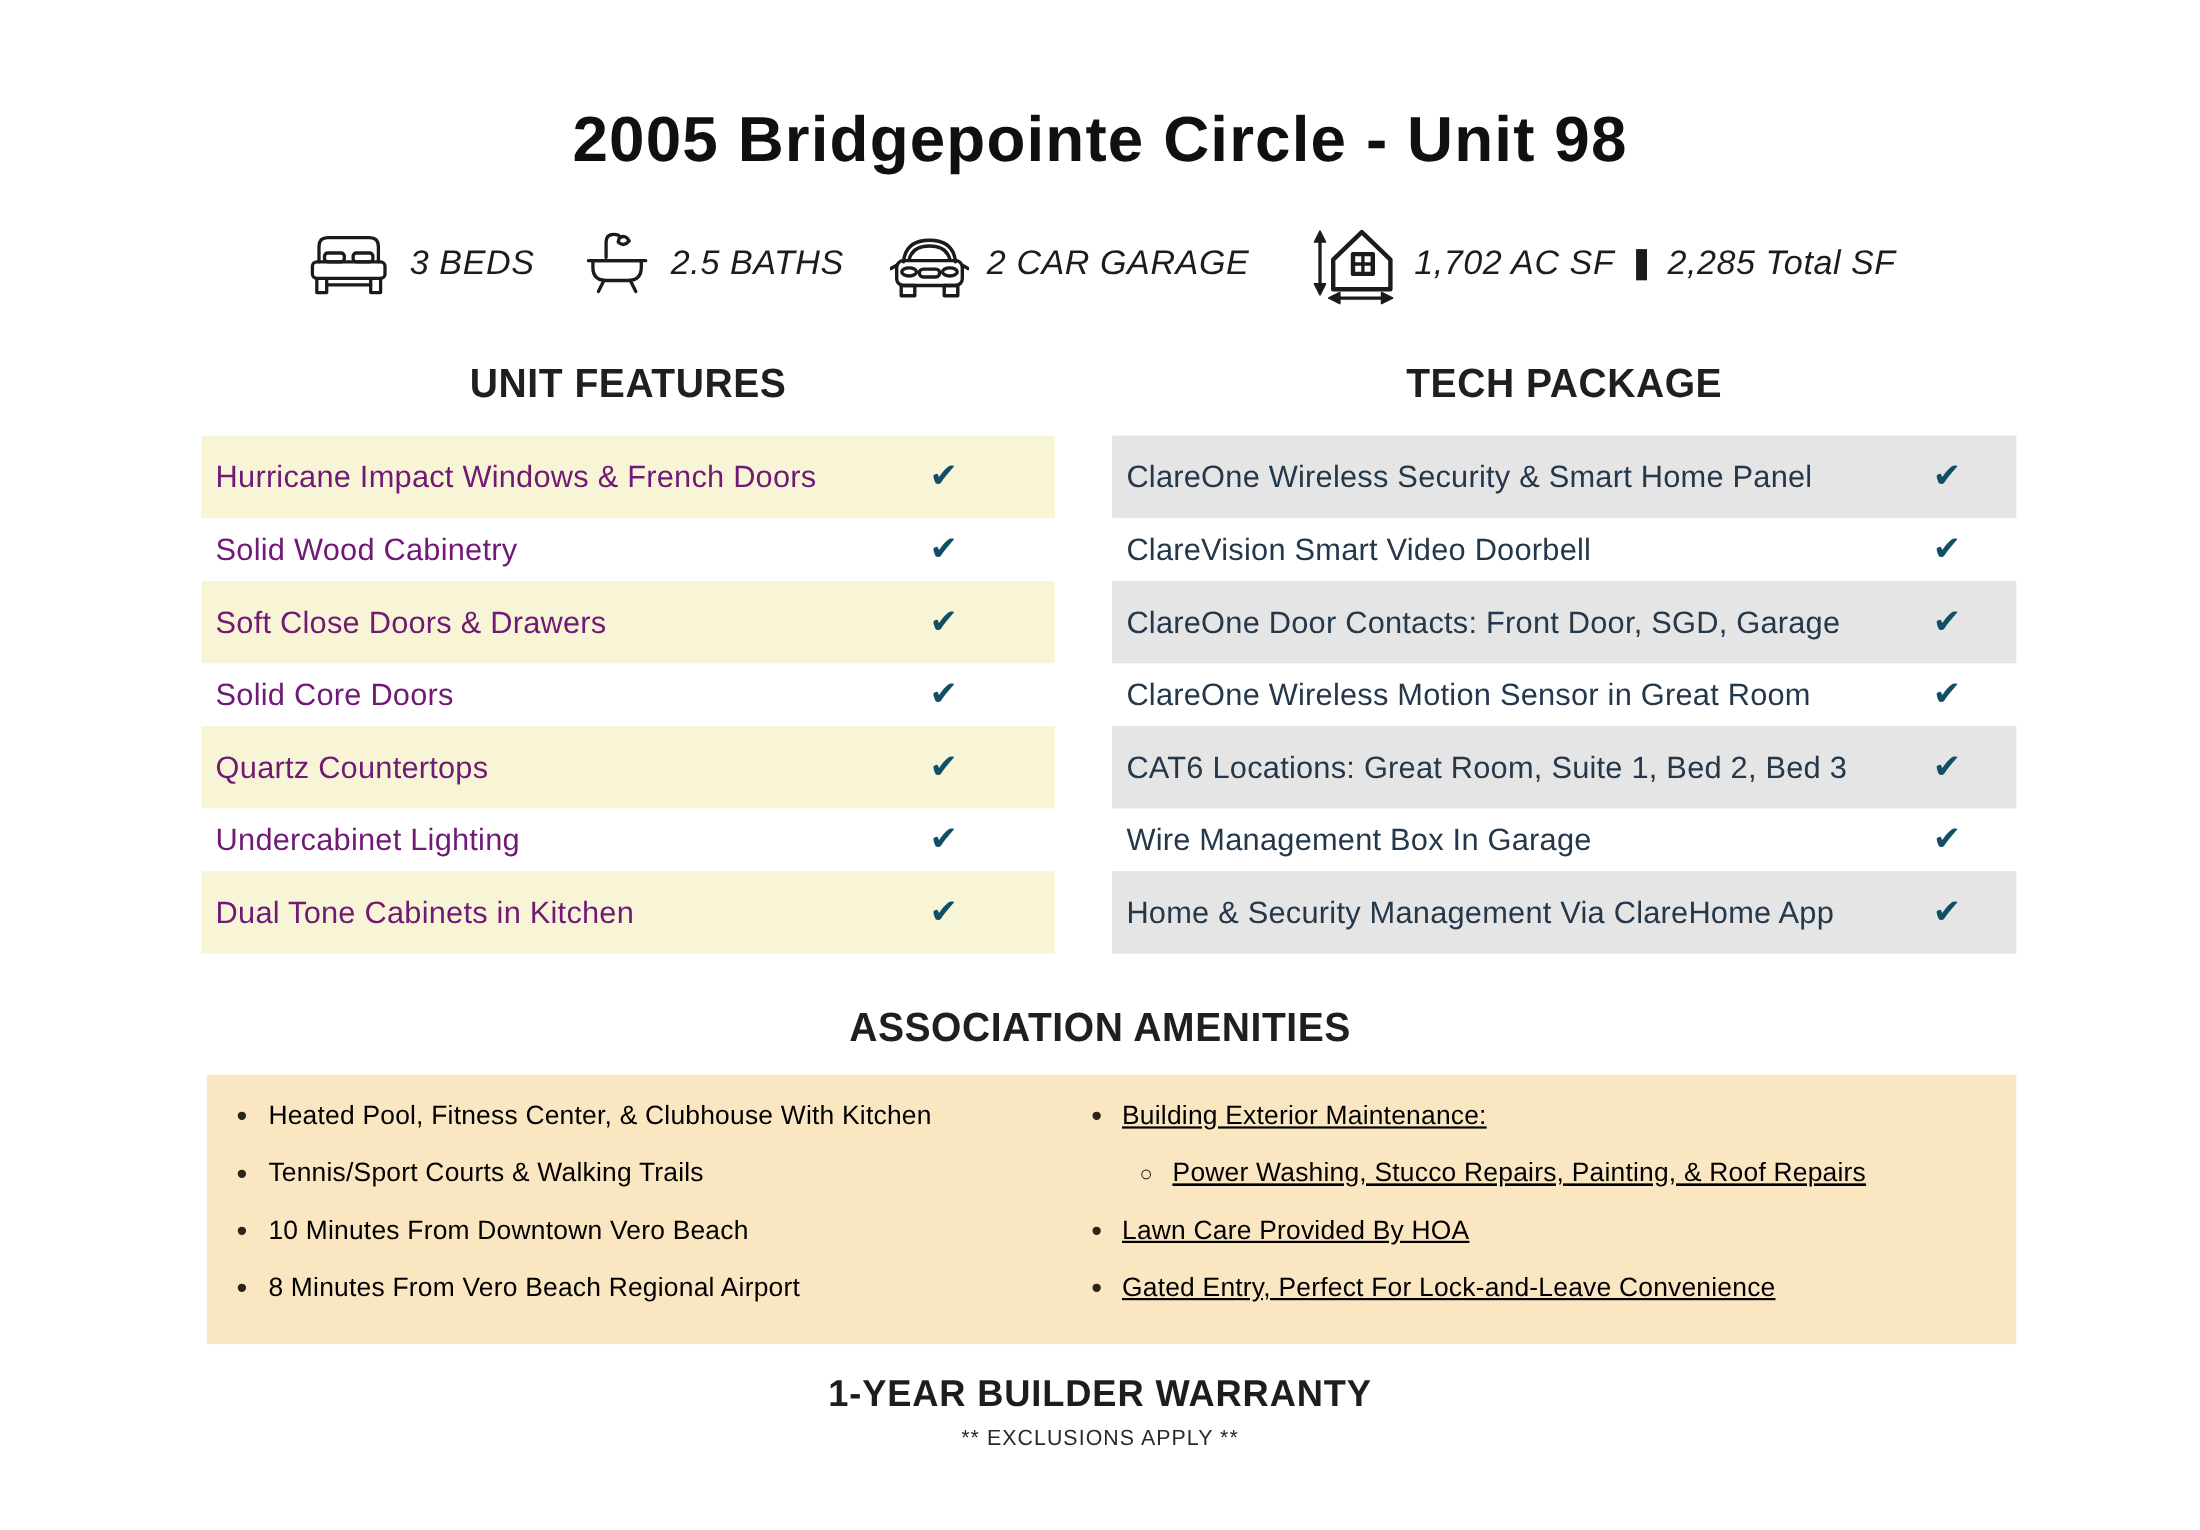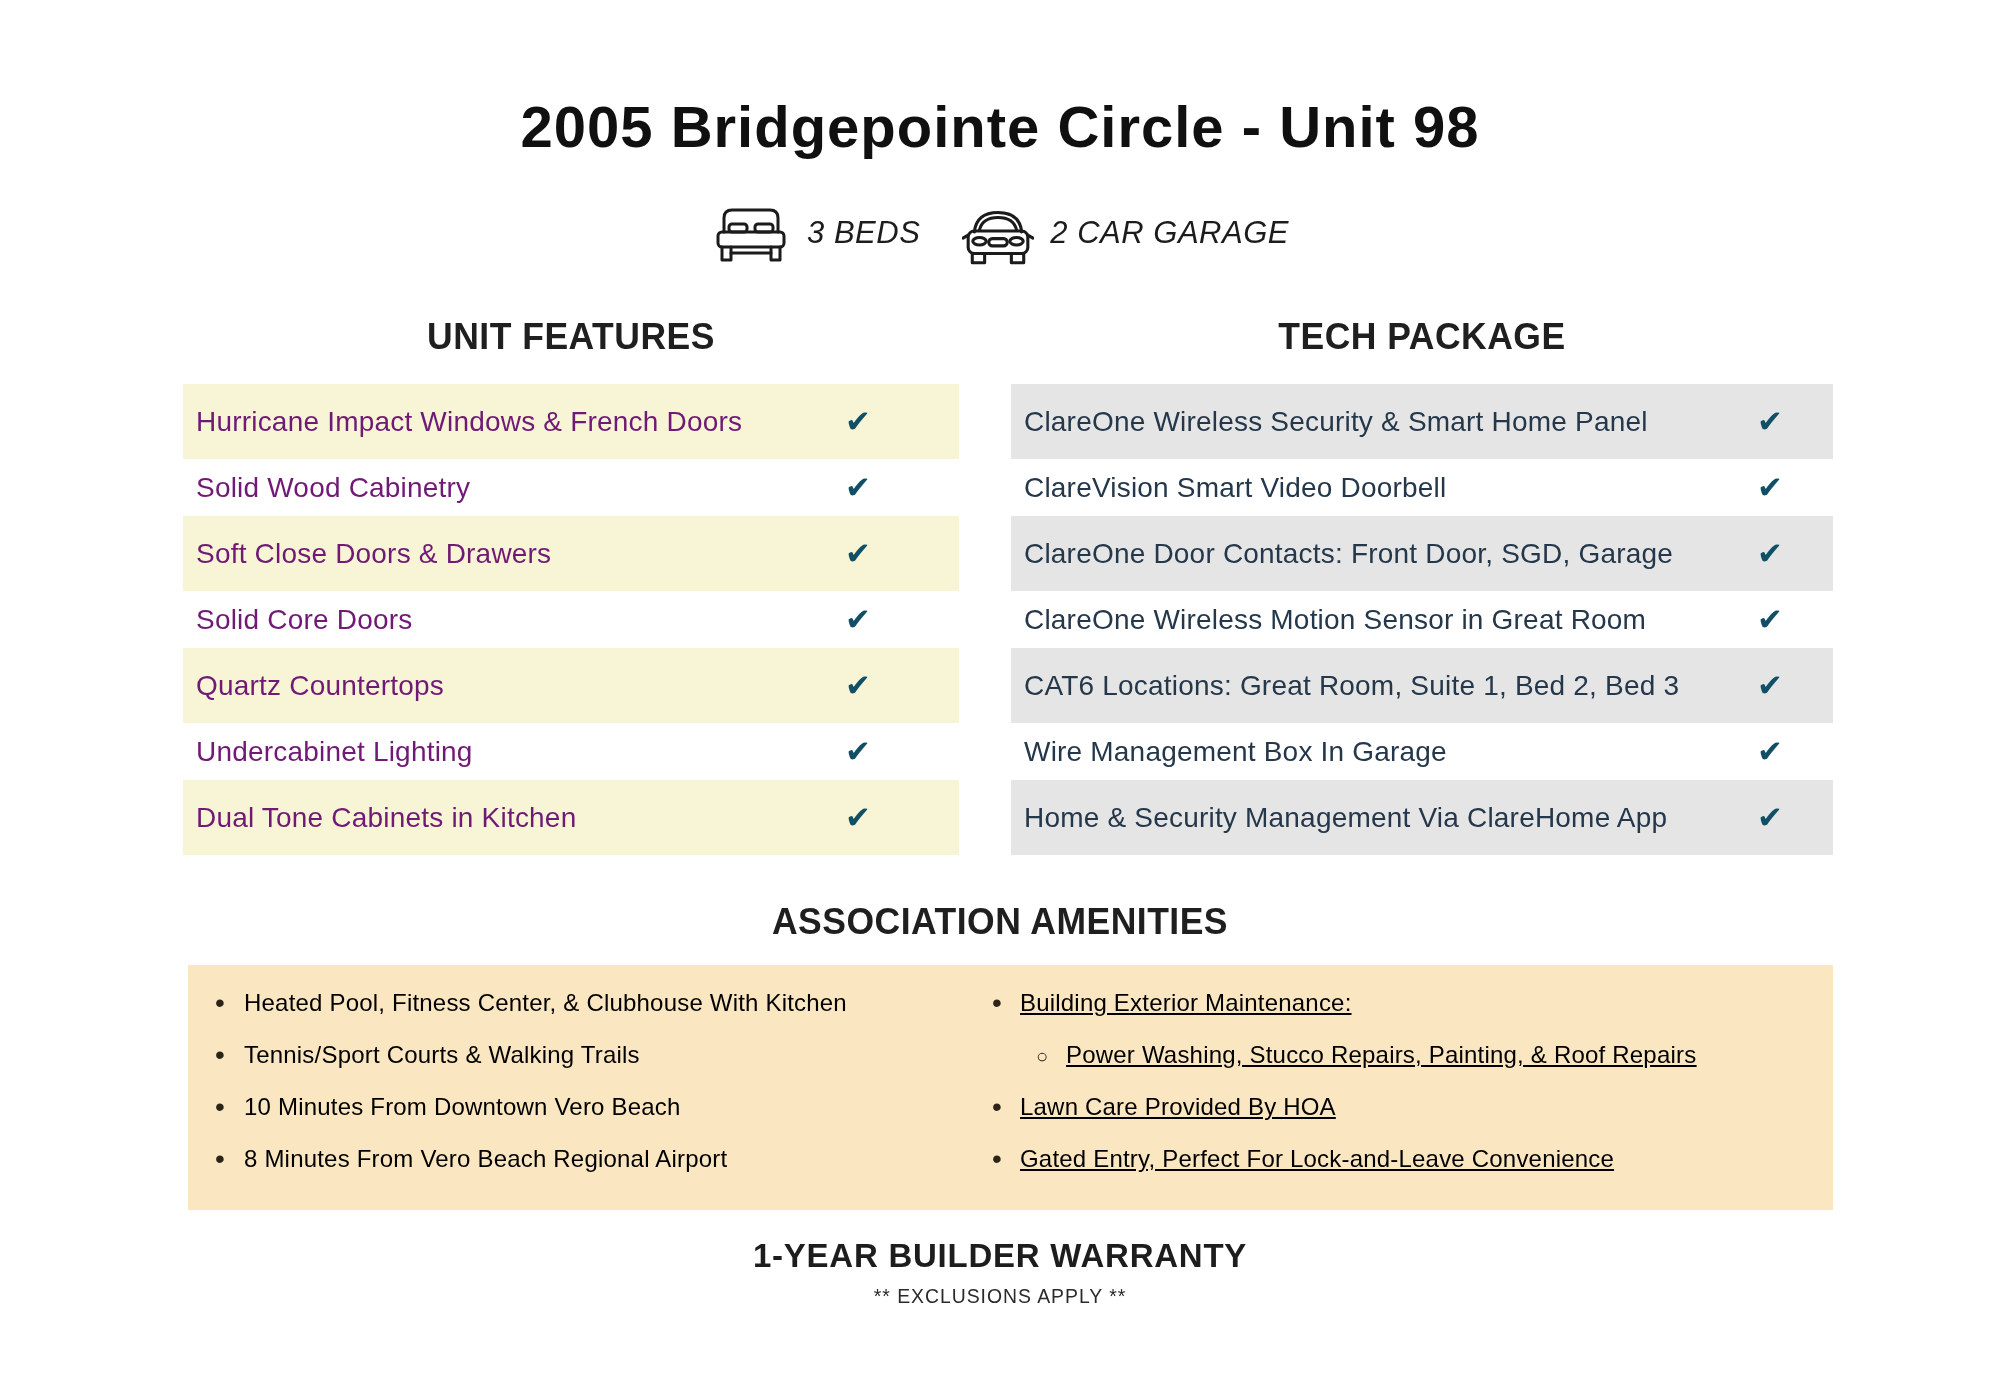--- a/index.html
+++ b/index.html
@@ -176,39 +176,72 @@
           <rect x="43" y="23" width="18" height="8" rx="3"></rect>
           <rect x="6" y="31" width="66" height="15" rx="4"></rect>
           <path d="M10 46 V59 H19 V46"></path>
           <path d="M59 46 V59 H68 V46"></path>
           <path d="M19 52 H59"></path>
         </svg>
       </span>
       <span class="stat-label">3 BEDS</span>
     </div>
 
+    <div class="stat">
+      <span class="icon">
+        <svg class="lineicon" width="66" height="64" viewBox="0 0 64 64">
+          <path d="M22 27 V13 Q22 6 29 6 Q34 6 35 9"></path>
+          <path d="M34 9 q6 -3 9 3 q-5 6 -10 1 z"></path>
+          <path d="M6 30 H58"></path>
+          <path d="M10 30 H54 V36 Q54 48 42 48 H22 Q10 48 10 36 Z"></path>
+          <path d="M20 48 L15 58"></path>
+          <path d="M44 48 L49 58"></path>
+        </svg>
+      </span>
+      <span class="stat-label">2.5 BATHS</span>
+    </div>
 
     <div class="stat">
       <span class="icon">
         <svg class="lineicon" width="72" height="66" viewBox="0 0 70 64">
           <path d="M12 31 Q14 12 35 12 Q56 12 58 31"></path>
           <path d="M17 29 Q20 17 35 17 Q50 17 53 29"></path>
           <rect x="6" y="30" width="58" height="22" rx="6"></rect>
           <path d="M6 34 L1 37"></path>
           <path d="M64 34 L69 37"></path>
           <ellipse cx="17" cy="40" rx="6.5" ry="3.6"></ellipse>
           <ellipse cx="53" cy="40" rx="6.5" ry="3.6"></ellipse>
           <rect x="26" y="37.5" width="18" height="7" rx="3.5"></rect>
           <rect x="10" y="52" width="12" height="9"></rect>
           <rect x="48" y="52" width="12" height="9"></rect>
         </svg>
       </span>
       <span class="stat-label">2 CAR GARAGE</span>
     </div>
 
+    <div class="stat">
+      <span class="icon">
+        <svg class="lineicon" width="92" height="78" viewBox="0 0 92 78" style="stroke-width:4;">
+          <path d="M34 36 L60 11 L86 36 V63 H34 Z"></path>
+          <rect x="52" y="31" width="18" height="18" style="stroke-width:4;"></rect>
+          <path d="M61 31 V49 M52 40 H70" style="stroke-width:3;"></path>
+          <path d="M22 19 V59" style="stroke-width:3;"></path>
+          <path d="M22 10 L17 20 H27 Z" fill="#1b1b1b" style="stroke-width:1.5;"></path>
+          <path d="M22 68 L17 58 H27 Z" fill="#1b1b1b" style="stroke-width:1.5;"></path>
+          <path d="M38 71 H80" style="stroke-width:3;"></path>
+          <path d="M30 71 L40 66 V76 Z" fill="#1b1b1b" style="stroke-width:1.5;"></path>
+          <path d="M88 71 L78 66 V76 Z" fill="#1b1b1b" style="stroke-width:1.5;"></path>
+        </svg>
+      </span>
+      <span class="sf-group">
+        <span class="stat-label">1,702 AC SF</span>
+        <span class="sf-divider">|</span>
+        <span class="stat-label">2,285 Total SF</span>
+      </span>
+    </div>
   </div>
 
   <div class="columns">
 
     <section class="col-left features">
       <h2 class="section-heading">UNIT FEATURES</h2>
       <div class="table">
         <div class="row tall">
           <span class="row-label">Hurricane Impact Windows &amp; French Doors</span>
           <span class="check">✔</span>

